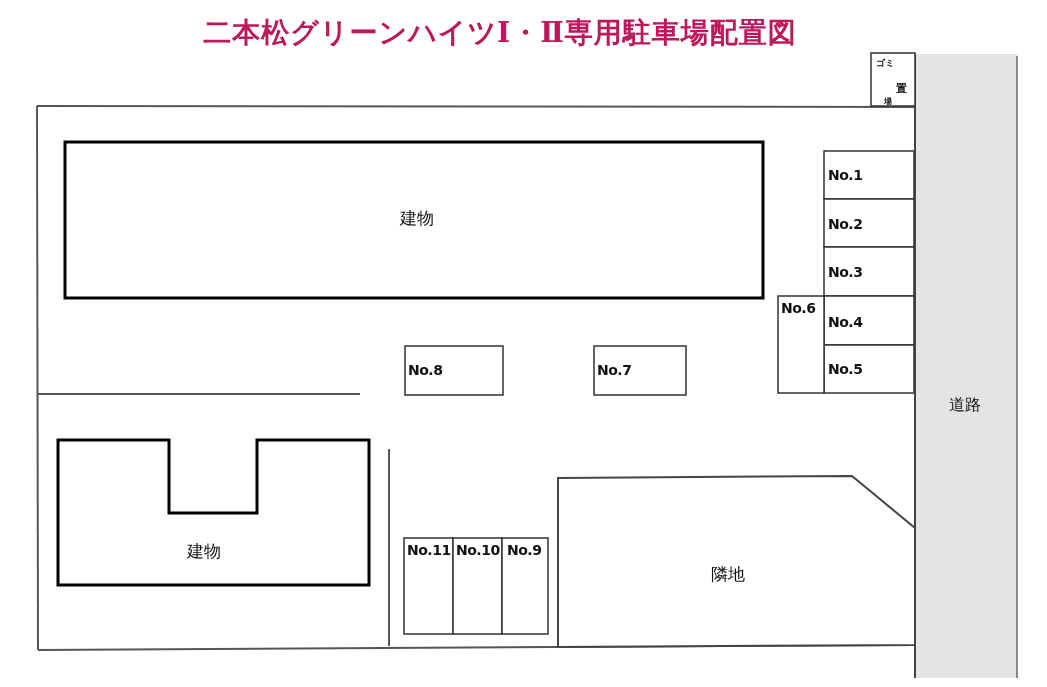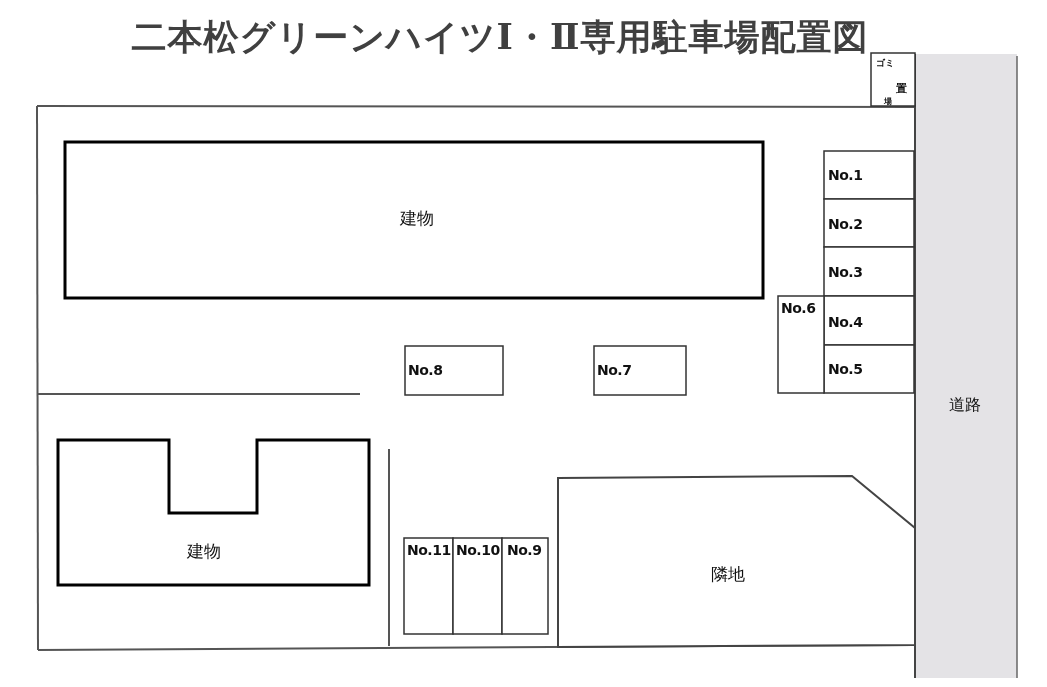--- a/index.html
+++ b/index.html
@@ -1,20 +1,20 @@
 <!DOCTYPE html>
 <html><head>
 <meta charset="utf-8">
 <style>
   html, body { margin: 0; padding: 0; background: #ffffff; }
   body { width: 1047px; height: 687px; position: relative; overflow: hidden;
          font-family: "DejaVu Sans", "Liberation Sans", sans-serif; }
   .title { position: absolute; left: 0; top: 14px; width: 1000px; text-align: center;
            font-family: "DejaVu Serif", "Liberation Serif", serif; font-weight: bold;
-           font-size: 35px; letter-spacing: 1px; color: #404040; }
+           font-size: 28px; letter-spacing: 1px; color: #be185d; }
   svg { position: absolute; left: 0; top: 0; }
   .lbl { font-family: "DejaVu Sans", "Liberation Sans", sans-serif; font-weight: bold; fill: #111; }
   .slot-lbl { font-size: 14px; letter-spacing: -0.5px; }
   .area-lbl { font-size: 17px; font-weight: normal; }
   .road-lbl { font-size: 16px; font-weight: normal; }
 </style>
 </head>
 <body>
 
 <div class="title">二本松グリーンハイツⅠ・Ⅱ専用駐車場配置図</div>

